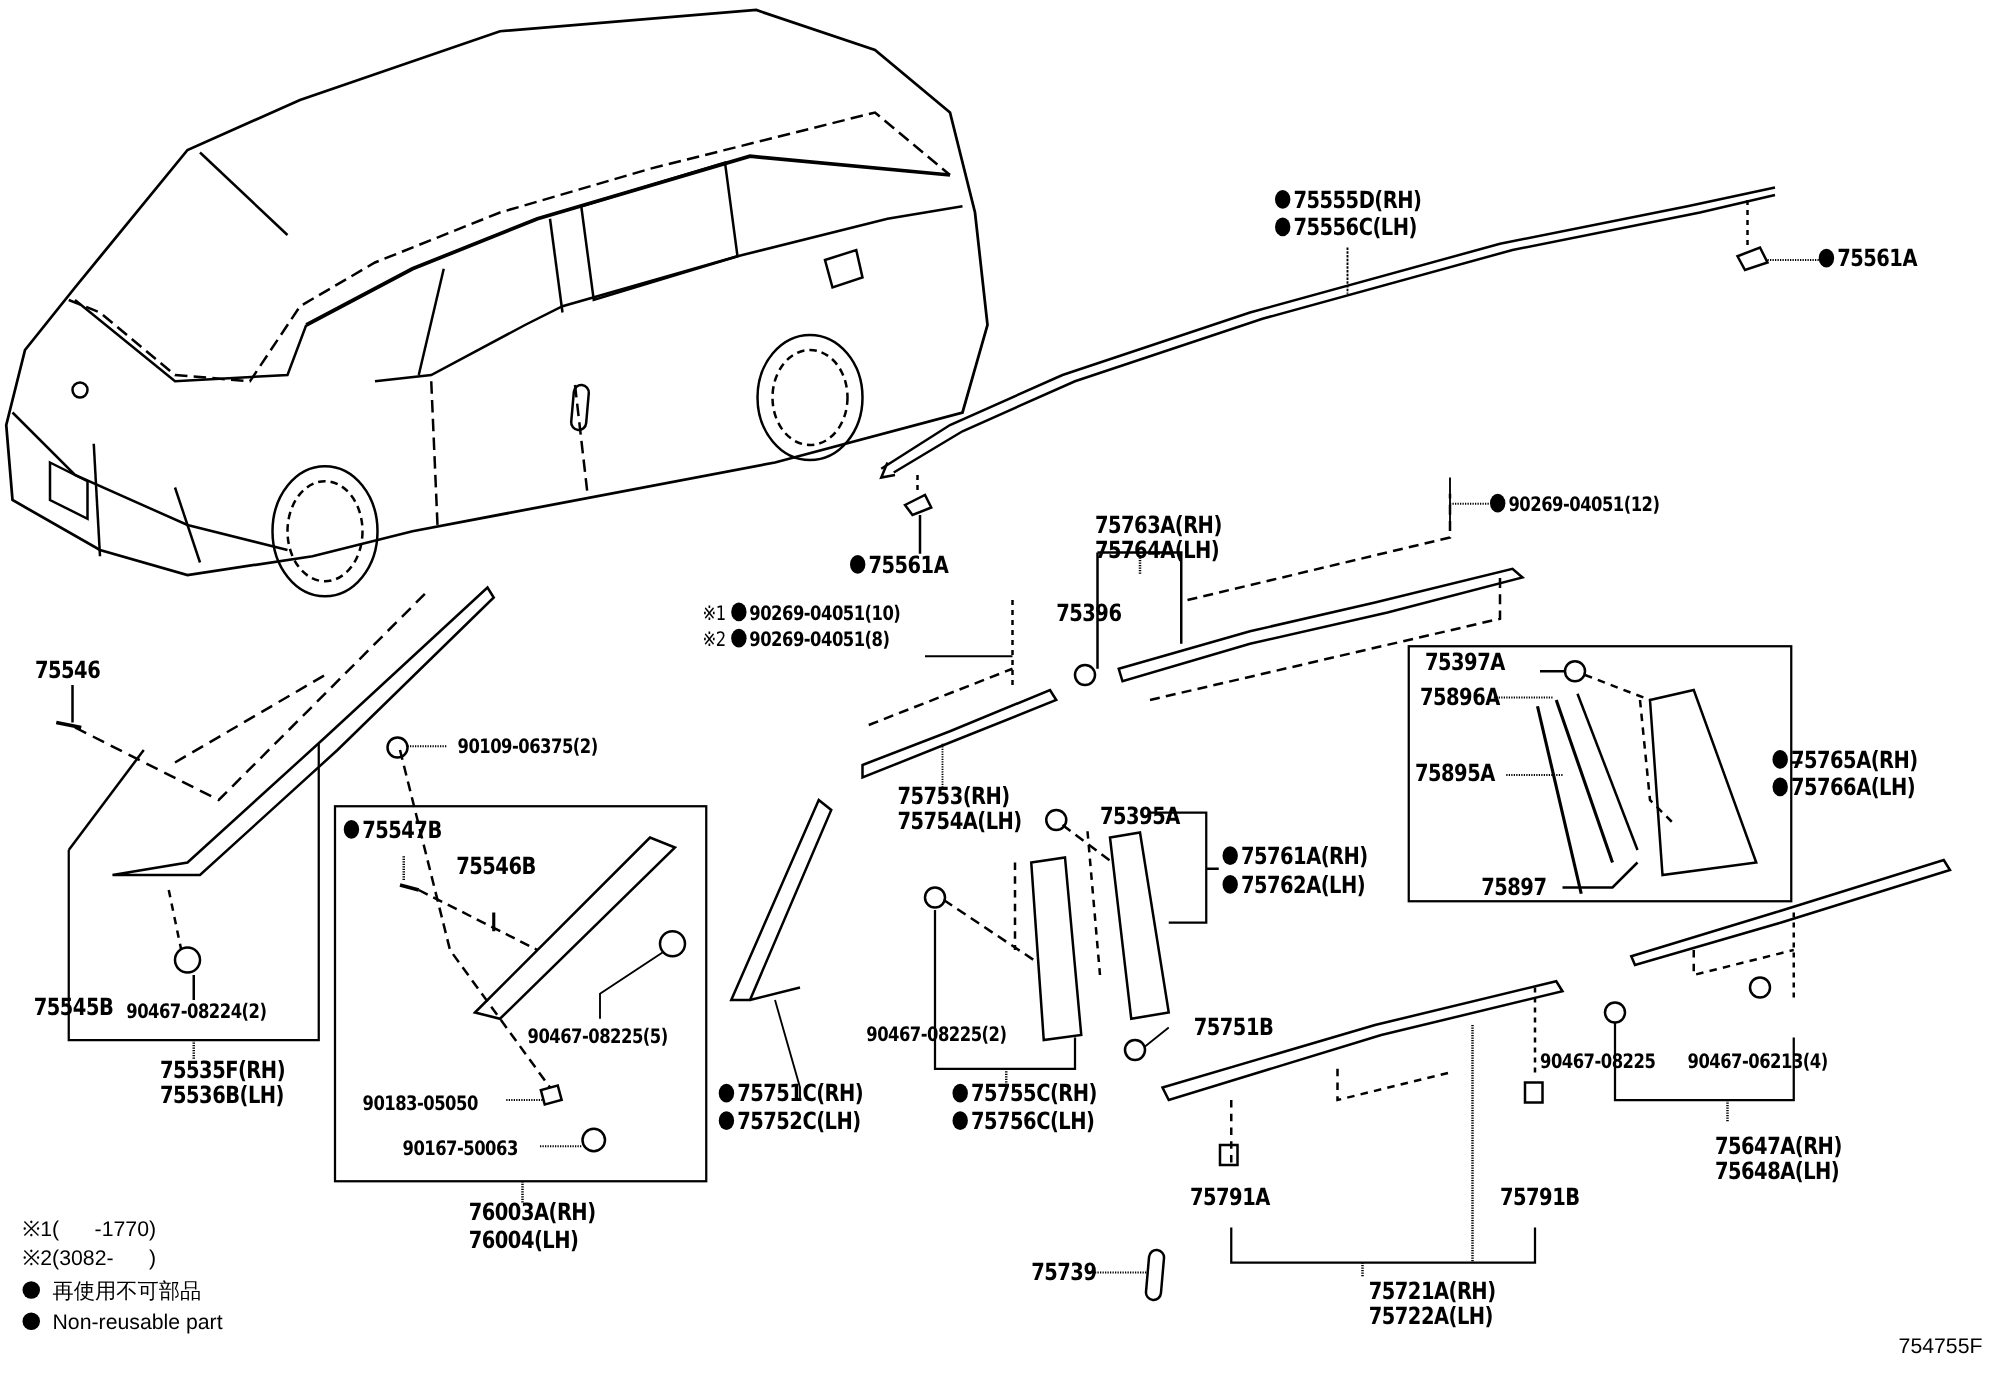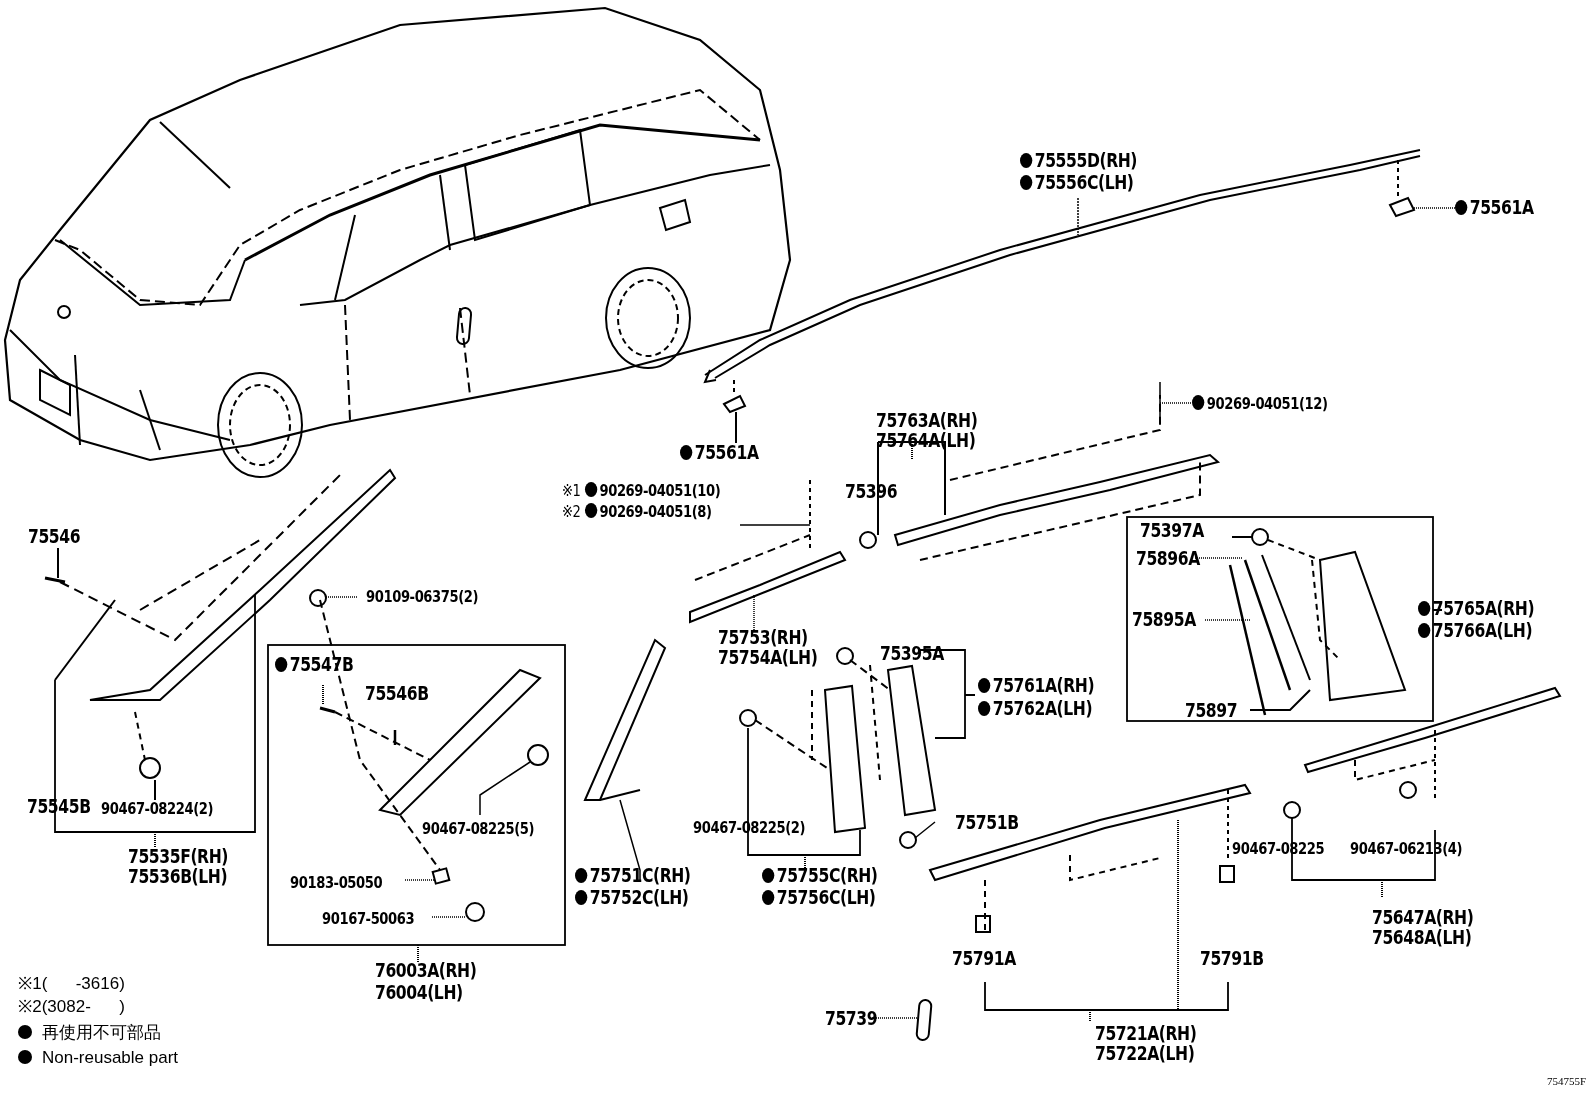--- a/index.html
+++ b/index.html
@@ -9,22 +9,22 @@
   .lbl { position: absolute; font-family: "DejaVu Sans", sans-serif; font-weight: bold;
          font-size: 19px; line-height: 21px; white-space: nowrap; letter-spacing: -0.5px;
          transform: scaleX(0.82); transform-origin: left top; }
   .lbl .dot { display: inline-block; width: 15px; height: 15px; border-radius: 50%;
               background: #000; margin-right: 3px; vertical-align: -1px; }
   .lbl.sm { font-size: 16px; }
   .note { position: absolute; font-family: "Liberation Sans", sans-serif; font-size: 17px;
           line-height: 23px; white-space: nowrap; }
   .note .dot { display:inline-block; width: 14px; height: 14px; border-radius: 50%; background:#000;
                margin-right: 10px; vertical-align: -1px; }
-  .ref { position: absolute; right: 6px; bottom: 12px; font-family: Liberation Serif, serif;
-         font-size: 11px; }
+  .ref { position: absolute; right: 6px; bottom: 12px; font-family: Liberation Sans, sans-serif;
+         font-size: 17px; }
   .mark { font-weight: normal; }
 </style>
 </head>
 <body>
 
 <svg id="diagram" width="1592" height="1099" viewBox="0 0 1592 1099" fill="none" stroke="#000" stroke-width="2">
 
   <g>
     <path d="M20 280 L60 230 L150 120 L240 80 L400 25 L605 8 L700 40 L760 90 L780 170 L790 260 L770 330 L620 370 L330 425 L250 445 L150 460 L80 440 L10 400 L5 340 Z" stroke-width="2.2"></path>
     <path d="M55 240 L80 250 L140 300 L200 305 L240 245 L300 210 L400 170 L520 135 L700 90 L760 140" stroke-dasharray="10 5"></path>
@@ -223,18 +223,18 @@
 <div class="lbl sm" style="left:1232px;top:838px;">90467-08225</div>
 <div class="lbl sm" style="left:1350px;top:838px;">90467-06213(4)</div>
 <div class="lbl" style="left:1372px;top:907px;">75647A(RH)</div>
 <div class="lbl" style="left:1372px;top:927px;">75648A(LH)</div>
 <div class="lbl" style="left:952px;top:948px;">75791A</div>
 <div class="lbl" style="left:1200px;top:948px;">75791B</div>
 <div class="lbl" style="left:825px;top:1008px;">75739</div>
 <div class="lbl" style="left:1095px;top:1023px;">75721A(RH)</div>
 <div class="lbl" style="left:1095px;top:1043px;">75722A(LH)</div>
 
-<div class="note" style="left:18px;top:972px;"><span>※1</span><span style="white-space:pre;">(      -3616)</span></div>
+<div class="note" style="left:18px;top:972px;"><span>※1</span><span style="white-space:pre;">(      -1770)</span></div>
 <div class="note" style="left:18px;top:995px;"><span>※2</span><span style="white-space:pre;">(3082-      )</span></div>
 <div class="note" style="left:18px;top:1021px;"><span class="dot"></span><span>再使用不可部品</span></div>
 <div class="note" style="left:18px;top:1046px;"><span class="dot"></span><span>Non-reusable part</span></div>
 
 <div class="ref">754755F</div>
 
 </body></html>

